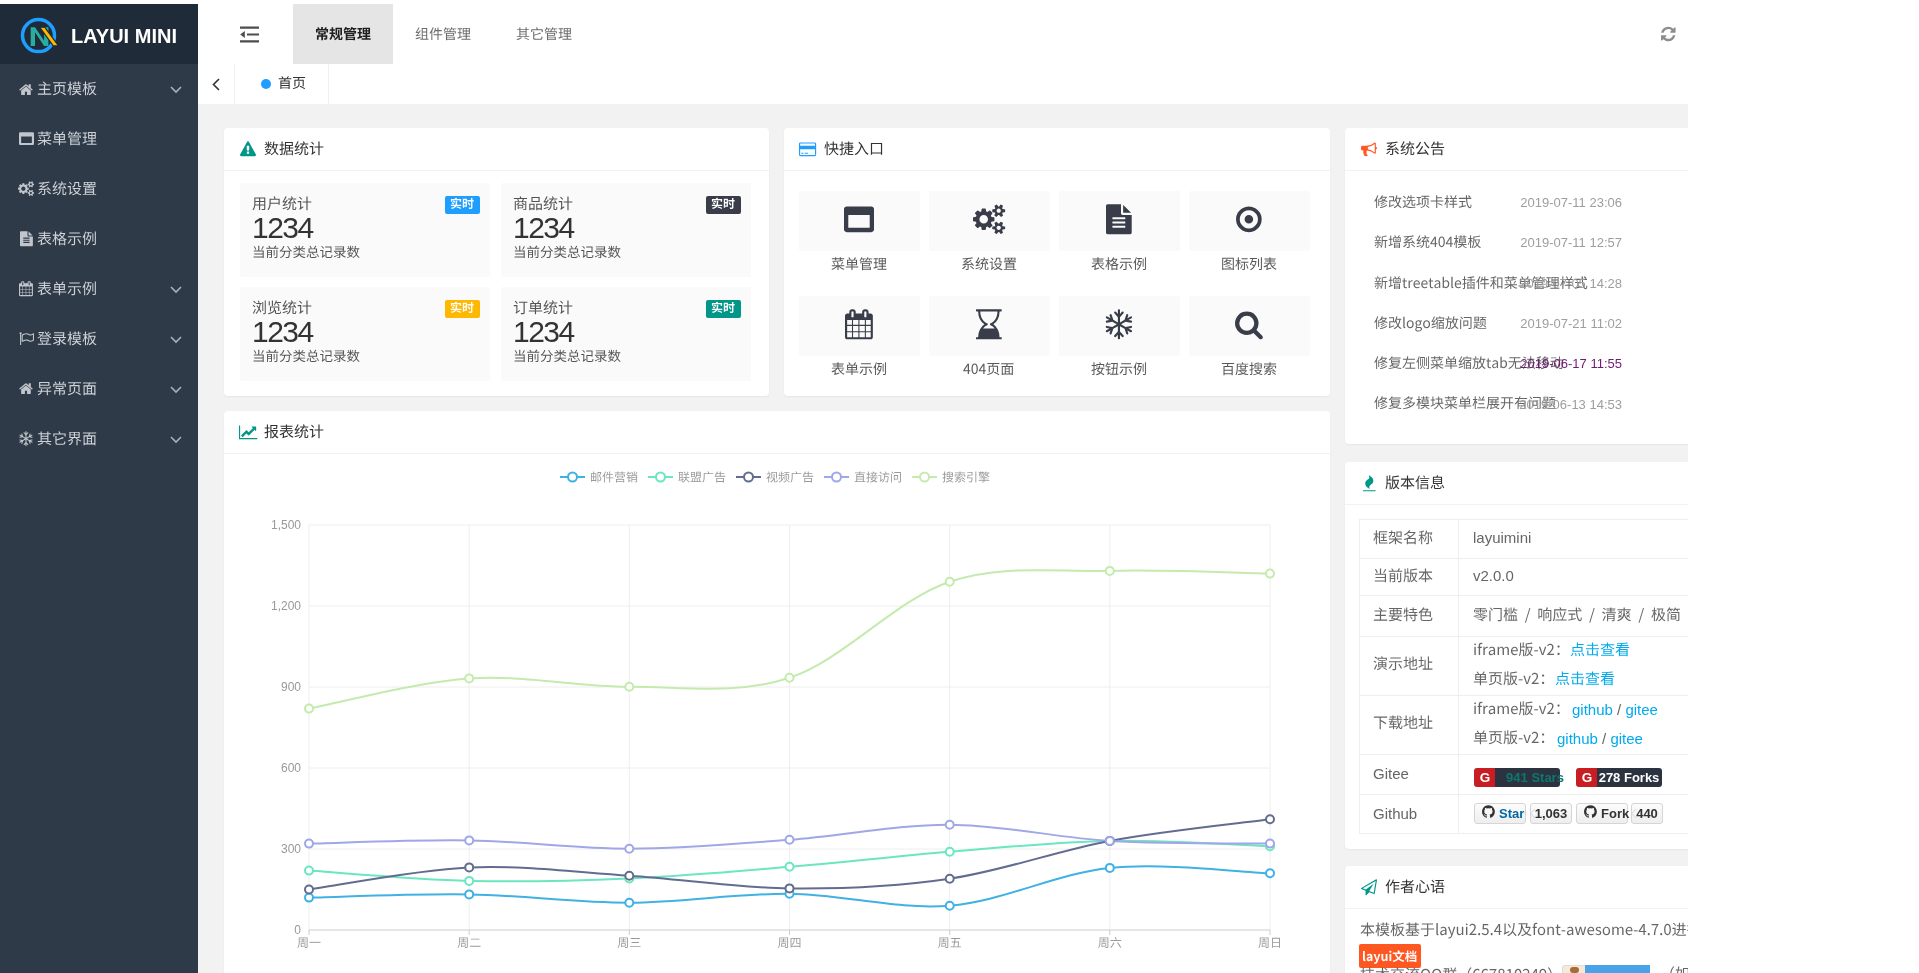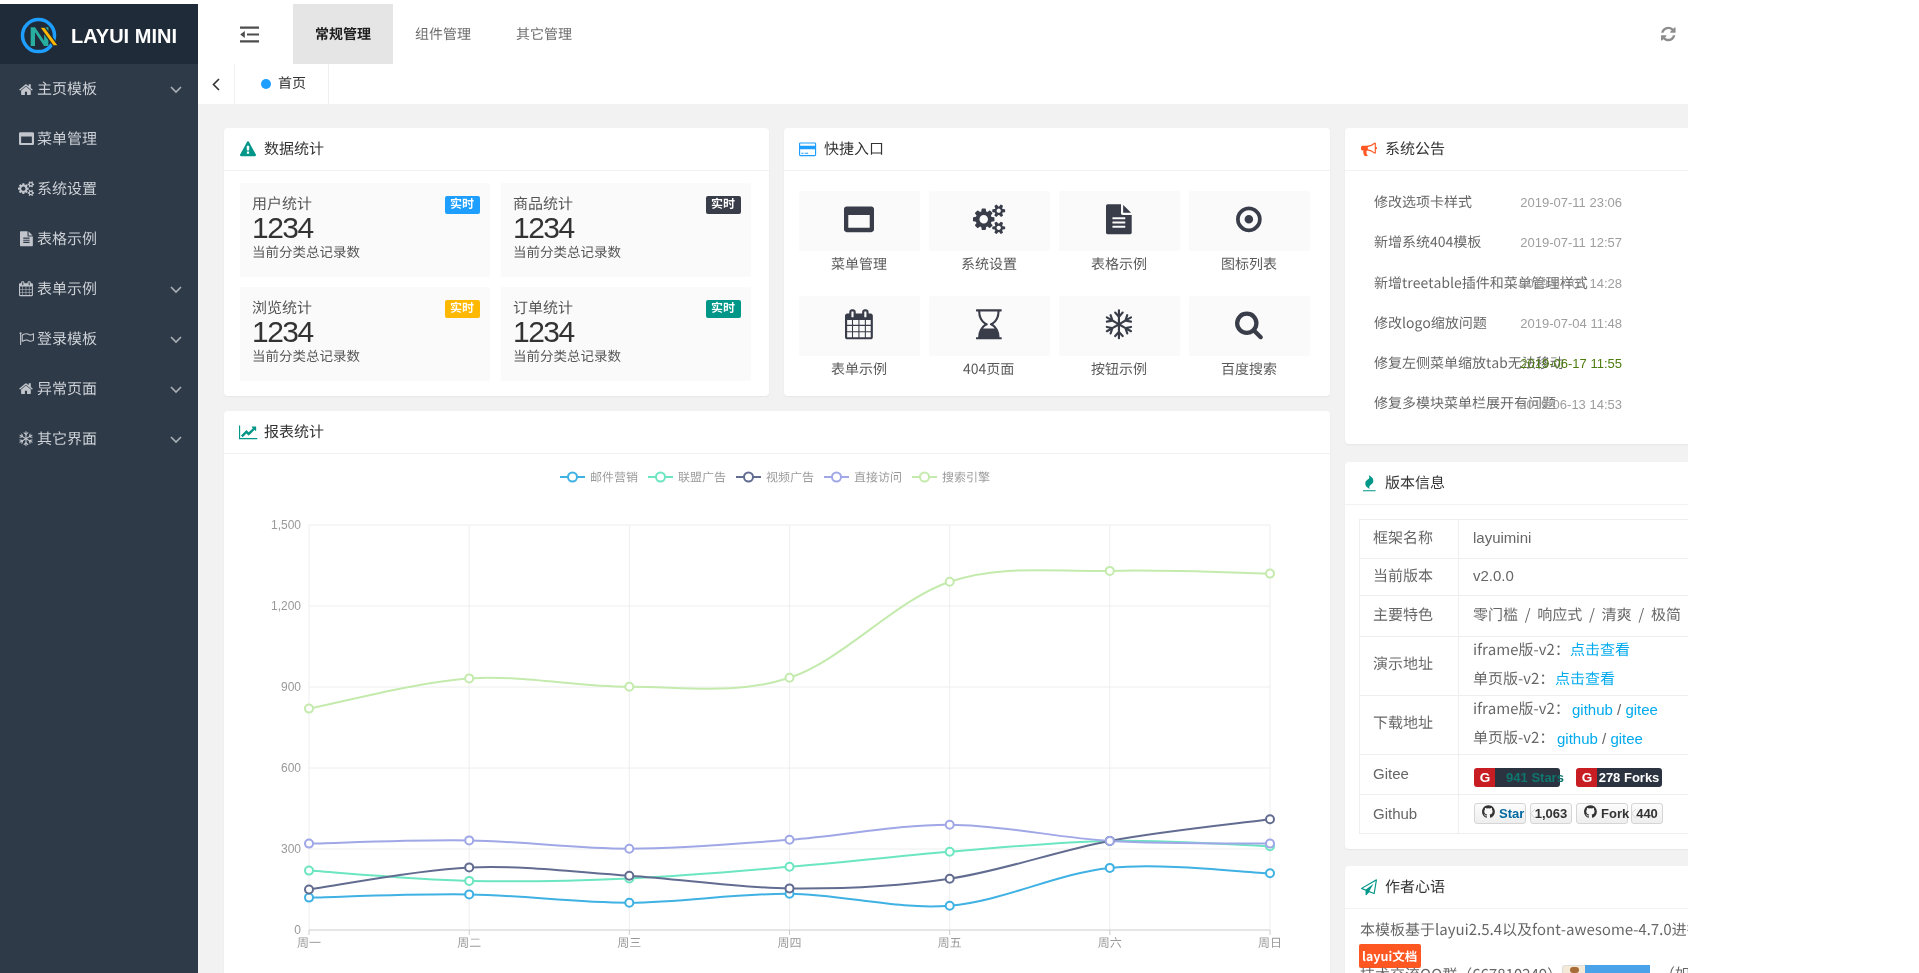--- a/index.html
+++ b/index.html
@@ -547,41 +547,41 @@
         <use href="#r6C" x="2000"></use>
         <use href="#r6F" x="2284"></use>
         <use href="#r67" x="2890"></use>
         <use href="#r6F" x="3454"></use>
         <use href="#r7F29" x="4060"></use>
         <use href="#r653E" x="5060"></use>
         <use href="#r95EE" x="6060"></use>
         <use href="#r9898" x="7060"></use>
       </g>
     </svg>
-    <div style="position:absolute;right:66px;top:315.9px;font:400 13px/16px 'Liberation Sans',sans-serif;color:#9e9e9e;white-space:nowrap;">2019-07-04 11:48</div>
+    <div style="position:absolute;right:66px;top:315.9px;font:400 13px/16px 'Liberation Sans',sans-serif;color:#9e9e9e;white-space:nowrap;">2019-07-21 11:02</div>
     <svg style="position:absolute;left:1374.0px;top:354.1px;overflow:visible" width="190" height="20" viewBox="0 0 190 20">
       <g fill="#666666" transform="translate(0,14) scale(0.014,-0.014)">
         <use href="#r4FEE" x="0"></use>
         <use href="#r590D" x="1000"></use>
         <use href="#r5DE6" x="2000"></use>
         <use href="#r4FA7" x="3000"></use>
         <use href="#r83DC" x="4000"></use>
         <use href="#r5355" x="5000"></use>
         <use href="#r7F29" x="6000"></use>
         <use href="#r653E" x="7000"></use>
         <use href="#r74" x="8000"></use>
         <use href="#r61" x="8377"></use>
         <use href="#r62" x="8940"></use>
         <use href="#r65E0" x="9558"></use>
         <use href="#r6CD5" x="10558"></use>
         <use href="#r79FB" x="11558"></use>
         <use href="#r52A8" x="12558"></use>
       </g>
     </svg>
-    <div style="position:absolute;right:66px;top:356.2px;font:400 13px/16px 'Liberation Sans',sans-serif;color:#4d7c0f;white-space:nowrap;">2019-06-17 11:55</div>
+    <div style="position:absolute;right:66px;top:356.2px;font:400 13px/16px 'Liberation Sans',sans-serif;color:#701a75;white-space:nowrap;">2019-06-17 11:55</div>
     <svg style="position:absolute;left:1374.0px;top:394.4px;overflow:visible" width="182" height="20" viewBox="0 0 182 20">
       <g fill="#666666" transform="translate(0,14) scale(0.014,-0.014)">
         <use href="#r4FEE" x="0"></use>
         <use href="#r590D" x="1000"></use>
         <use href="#r591A" x="2000"></use>
         <use href="#r6A21" x="3000"></use>
         <use href="#r5757" x="4000"></use>
         <use href="#r83DC" x="5000"></use>
         <use href="#r5355" x="6000"></use>
         <use href="#r680F" x="7000"></use>

